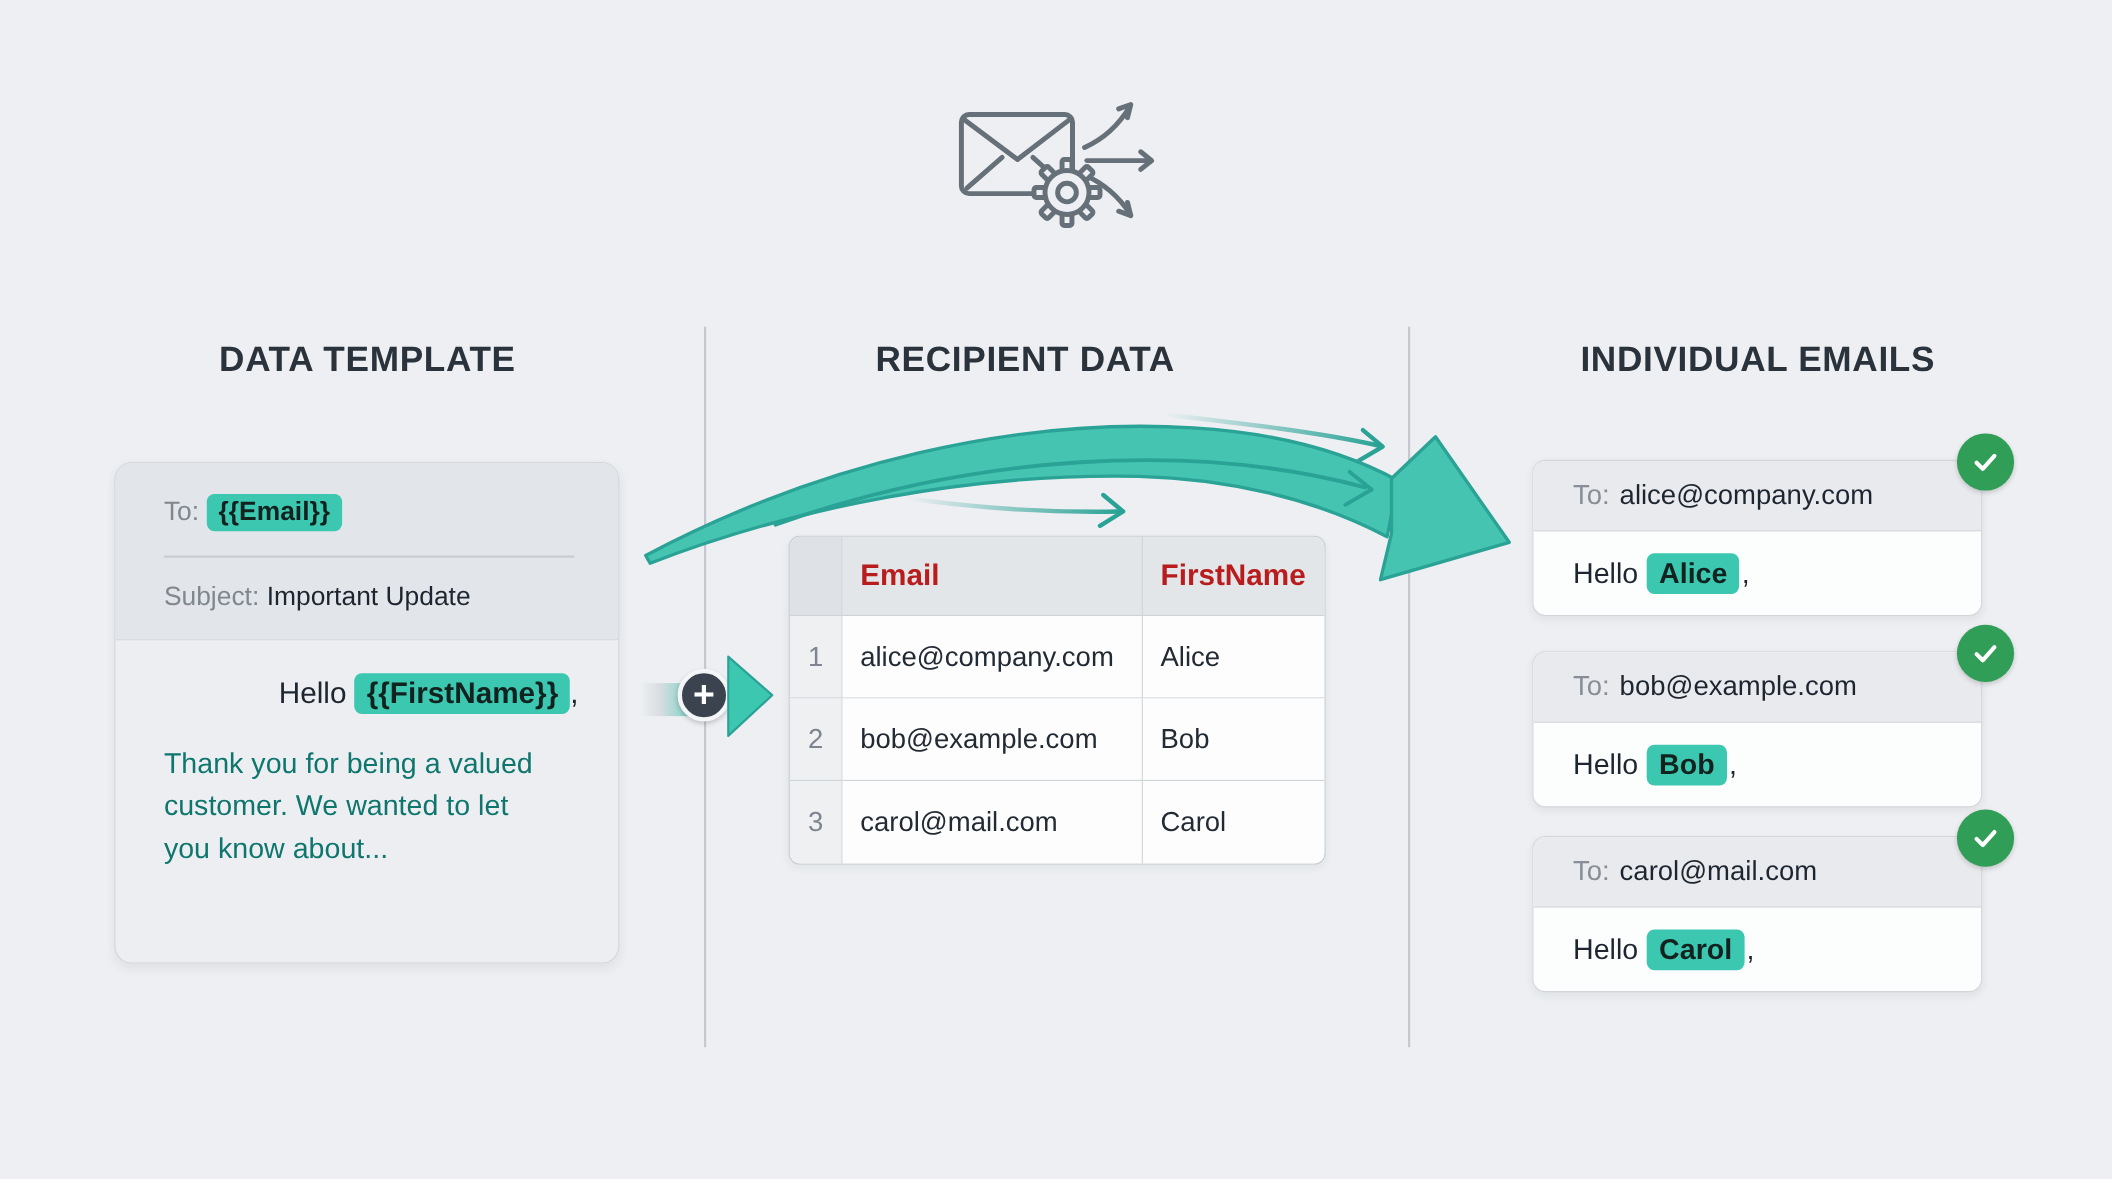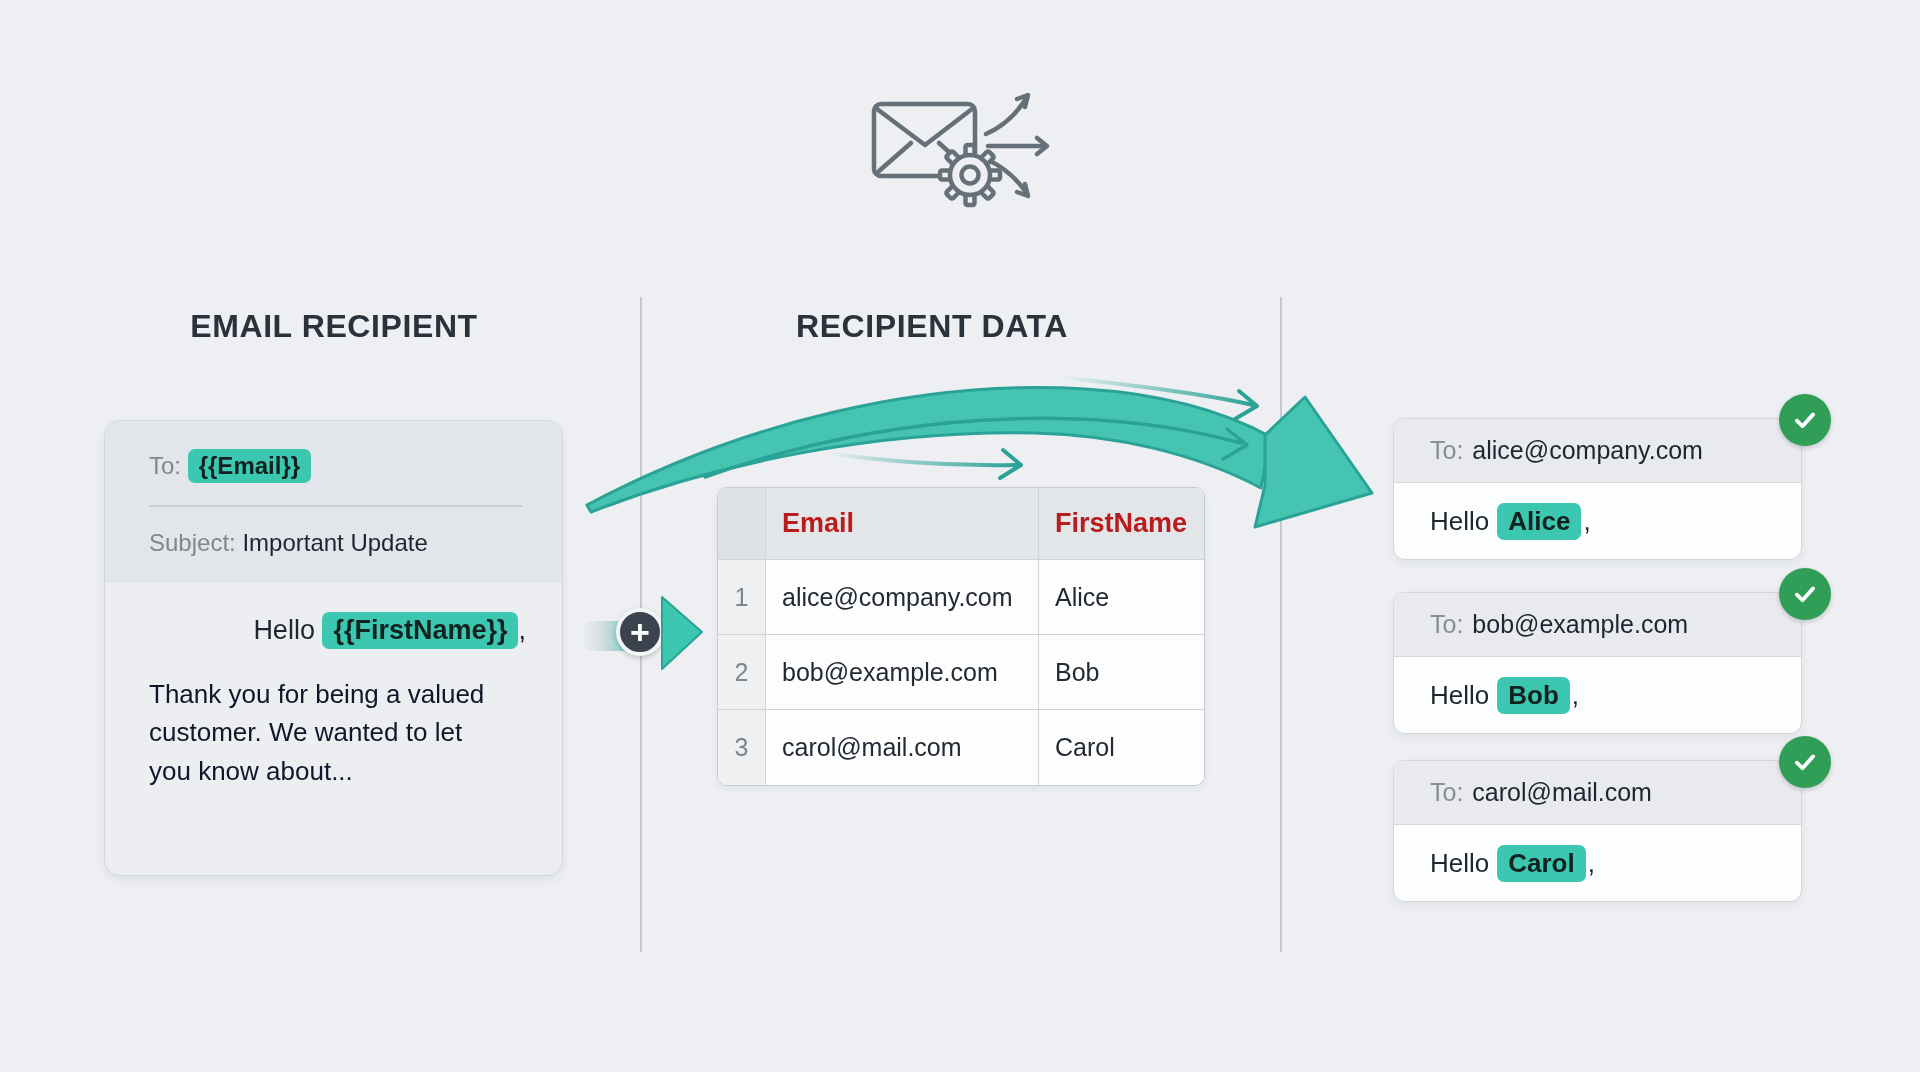--- a/index.html
+++ b/index.html
@@ -26,21 +26,21 @@
 
   
   .tpl-card { position:absolute; left:104px; top:420px; width:459px; height:456px; border-radius:16px;
               border:1px solid #d3d7db; background:#eceef1; box-shadow:0 4px 10px rgba(40,50,60,.07); overflow:hidden; }
   .tpl-head { background:#e2e5e9; padding:28px 20px 24px 44px; border-bottom:1px solid #d8dbdf; }
   .tpl-row { font-size:24px; color:#1d2530; }
   .tpl-label { color:#80878f; }
   .tpl-hr { border:none; border-top:2px solid #c9cdd2; margin:22px 20px 22px 0; }
   .tpl-body { padding:30px 36px 0 44px; }
   .tpl-greeting { font-size:27px; color:#1d2530;text-align:right; }
-  .tpl-paragraph { margin-top:26px; font-size:26px; line-height:1.48; color:#0f172a; max-width:350px; }
+  .tpl-paragraph { margin-top:26px; font-size:26px; line-height:1.48; color:#0f766e; max-width:350px; }
 
   
   .flow-fade { position:absolute; left:582px; top:621px; width:58px; height:30px;
                background:linear-gradient(90deg, rgba(62,198,177,0) 0%, rgba(160,170,175,.25) 30%, rgba(62,198,177,.85) 100%); }
   .flow-plus { position:absolute; left:616px; top:608px; width:48px; height:48px; border-radius:50%;
                background:#3a434e; border:4px solid #f4f5f6; color:#ffffff; font-size:34px; font-weight:bold;
                display:flex; align-items:center; justify-content:center; line-height:1; box-shadow:0 2px 5px rgba(0,0,0,.2); }
   .flow-tri { position:absolute; left:661px; top:595px; }
 
   
@@ -99,22 +99,23 @@
         <rect x="103.5" y="63" width="9" height="11" rx="2" transform="rotate(180 108 93)"></rect>
         <rect x="103.5" y="63" width="9" height="11" rx="2" transform="rotate(225 108 93)"></rect>
         <rect x="103.5" y="63" width="9" height="11" rx="2" transform="rotate(270 108 93)"></rect>
         <rect x="103.5" y="63" width="9" height="11" rx="2" transform="rotate(315 108 93)"></rect>
       </g>
       <circle cx="108" cy="93" r="20"></circle>
       <circle cx="108" cy="93" r="8.5"></circle>
     </g>
   </svg>
 
-  <div class="col-heading h-template">EMAIL RECIPIENT</div>
+  <div class="col-heading h-template">DATA TEMPLATE</div>
   <div class="col-heading h-data">RECIPIENT DATA</div>
+  <div class="col-heading h-output">INDIVIDUAL EMAILS</div>
 
   <div class="vdivider vd-left"></div>
   <div class="vdivider vd-right"></div>
 
   <div class="tpl-card">
     <div class="tpl-head">
       <div class="tpl-row">
         <span class="tpl-label">To:</span>
         <span class="chip">{{Email}}</span>
       </div>

